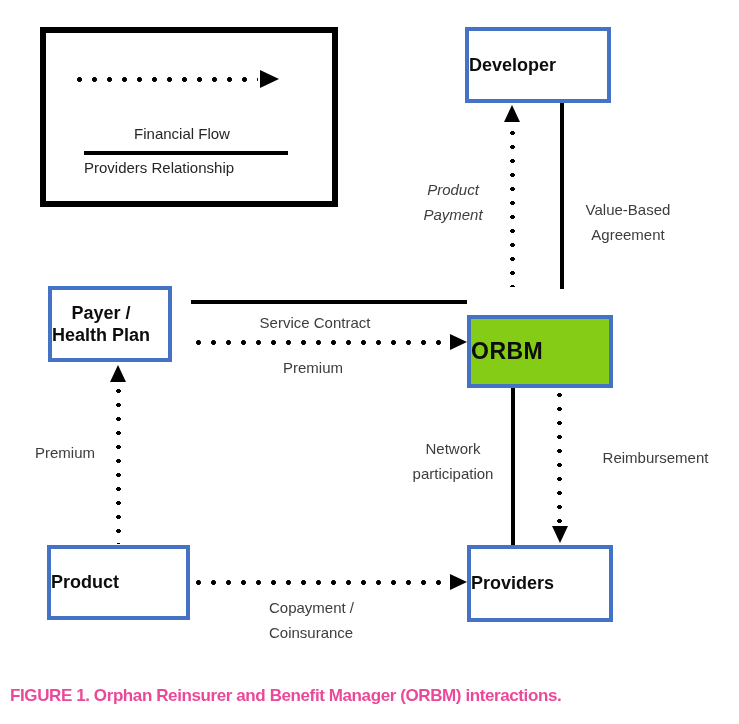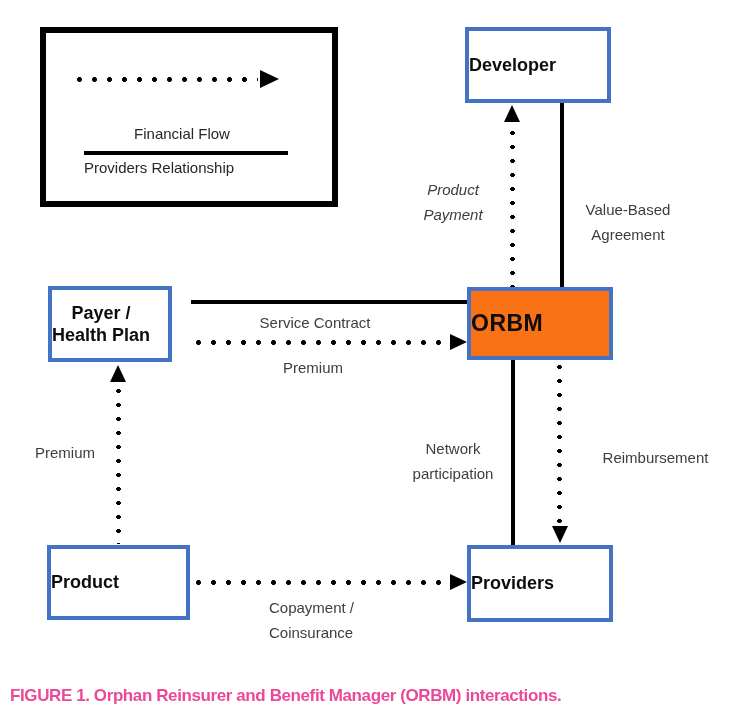--- a/index.html
+++ b/index.html
@@ -8,21 +8,21 @@
     font-family:"Liberation Sans", sans-serif; overflow:hidden;
   }
   
   .node {
     position:absolute; box-sizing:border-box;
     border:4px solid #4472C4; background:#ffffff;
     display:flex; align-items:center; justify-content:flex-start;
     font-weight:bold; color:#0d0d0d; font-size:18px; text-align:center;
   }
   .node span { white-space:pre-line; line-height:1.25; }
-  .node.orbm { background:#f97316; font-size:23px; letter-spacing:0.5px; }
+  .node.orbm { background:#84cc16; font-size:23px; letter-spacing:0.5px;margin-top:28px; }
   
   .legend {
     position:absolute; left:40px; top:27px; width:298px; height:180px;
     border:6px solid #000; box-sizing:border-box; background:#fff;
   }
   .legend-label {
     position:absolute; font-size:15px; color:#262626;
   }
   
   .hline { position:absolute; height:4px; background:#000; }

